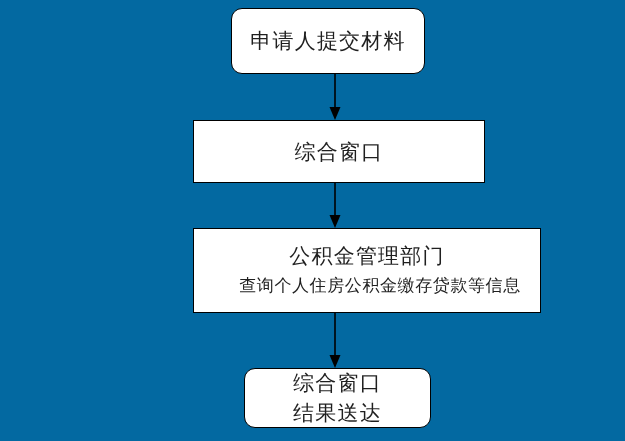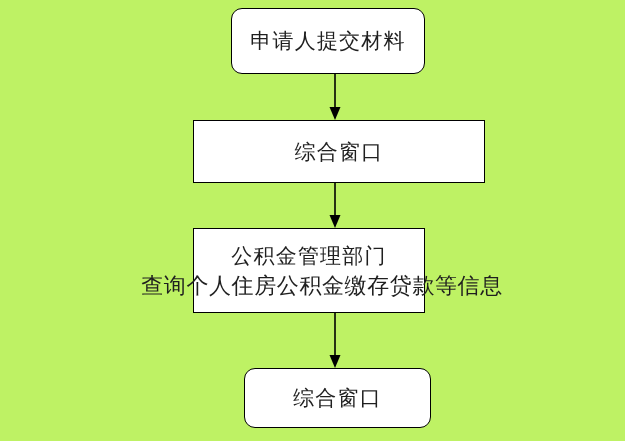--- a/index.html
+++ b/index.html
@@ -12,21 +12,21 @@
     width: 625px;
     height: 441px;
     font-family: "Liberation Serif", "DejaVu Serif", serif;
     color: #1a1a1a;
     overflow: hidden;
   }
   #flowchart {
     position: relative;
     width: 625px;
     height: 441px;
-    background: #bef264;
+    background: #0369a1;
   }
 
   
   .node {
     position: absolute;
     box-sizing: border-box;
     background: #ffffff;
     border: 1.3px solid #000000;
     display: flex;
     flex-direction: column;
@@ -42,25 +42,25 @@
     font-size: 21px;
     line-height: 30px;
     letter-spacing: 1.2px;
     white-space: nowrap;
     color: #1f1f1f;
   }
 
   
   #node-submit   { left: 231px; top: 8px;   width: 194px; height: 66px; }
   #node-accept   { left: 193px; top: 120px; width: 292px; height: 63px; }
-  #node-query    { left: 193px; top: 228px; width: 232px; height: 85px; }
+  #node-query    { left: 193px; top: 228px; width: 348px; height: 85px; }
   #node-deliver  { left: 244px; top: 368px; width: 187px; height: 60px; }
 
   #node-query .line.wide {
-    font-size: 22px;
+    font-size: 17px;
     letter-spacing: 0.6px;
     margin-left: 26px;
   }
 
   
   .connector {
     position: absolute;
     width: 20px;
     display: block;
   }
@@ -106,15 +106,16 @@
 
   <div class="connector" id="arrow-3">
     <svg width="20" height="55" viewBox="0 0 20 55">
       <line x1="10" y1="0" x2="10" y2="45" stroke="#000000" stroke-width="1.6"></line>
       <polygon points="10,55 4.5,42 15.5,42" fill="#000000"></polygon>
     </svg>
   </div>
 
   <div class="node rounded" id="node-deliver">
     <span class="line">综合窗口</span>
+    <span class="line">结果送达</span>
   </div>
 
 </div>
 
 </body></html>

